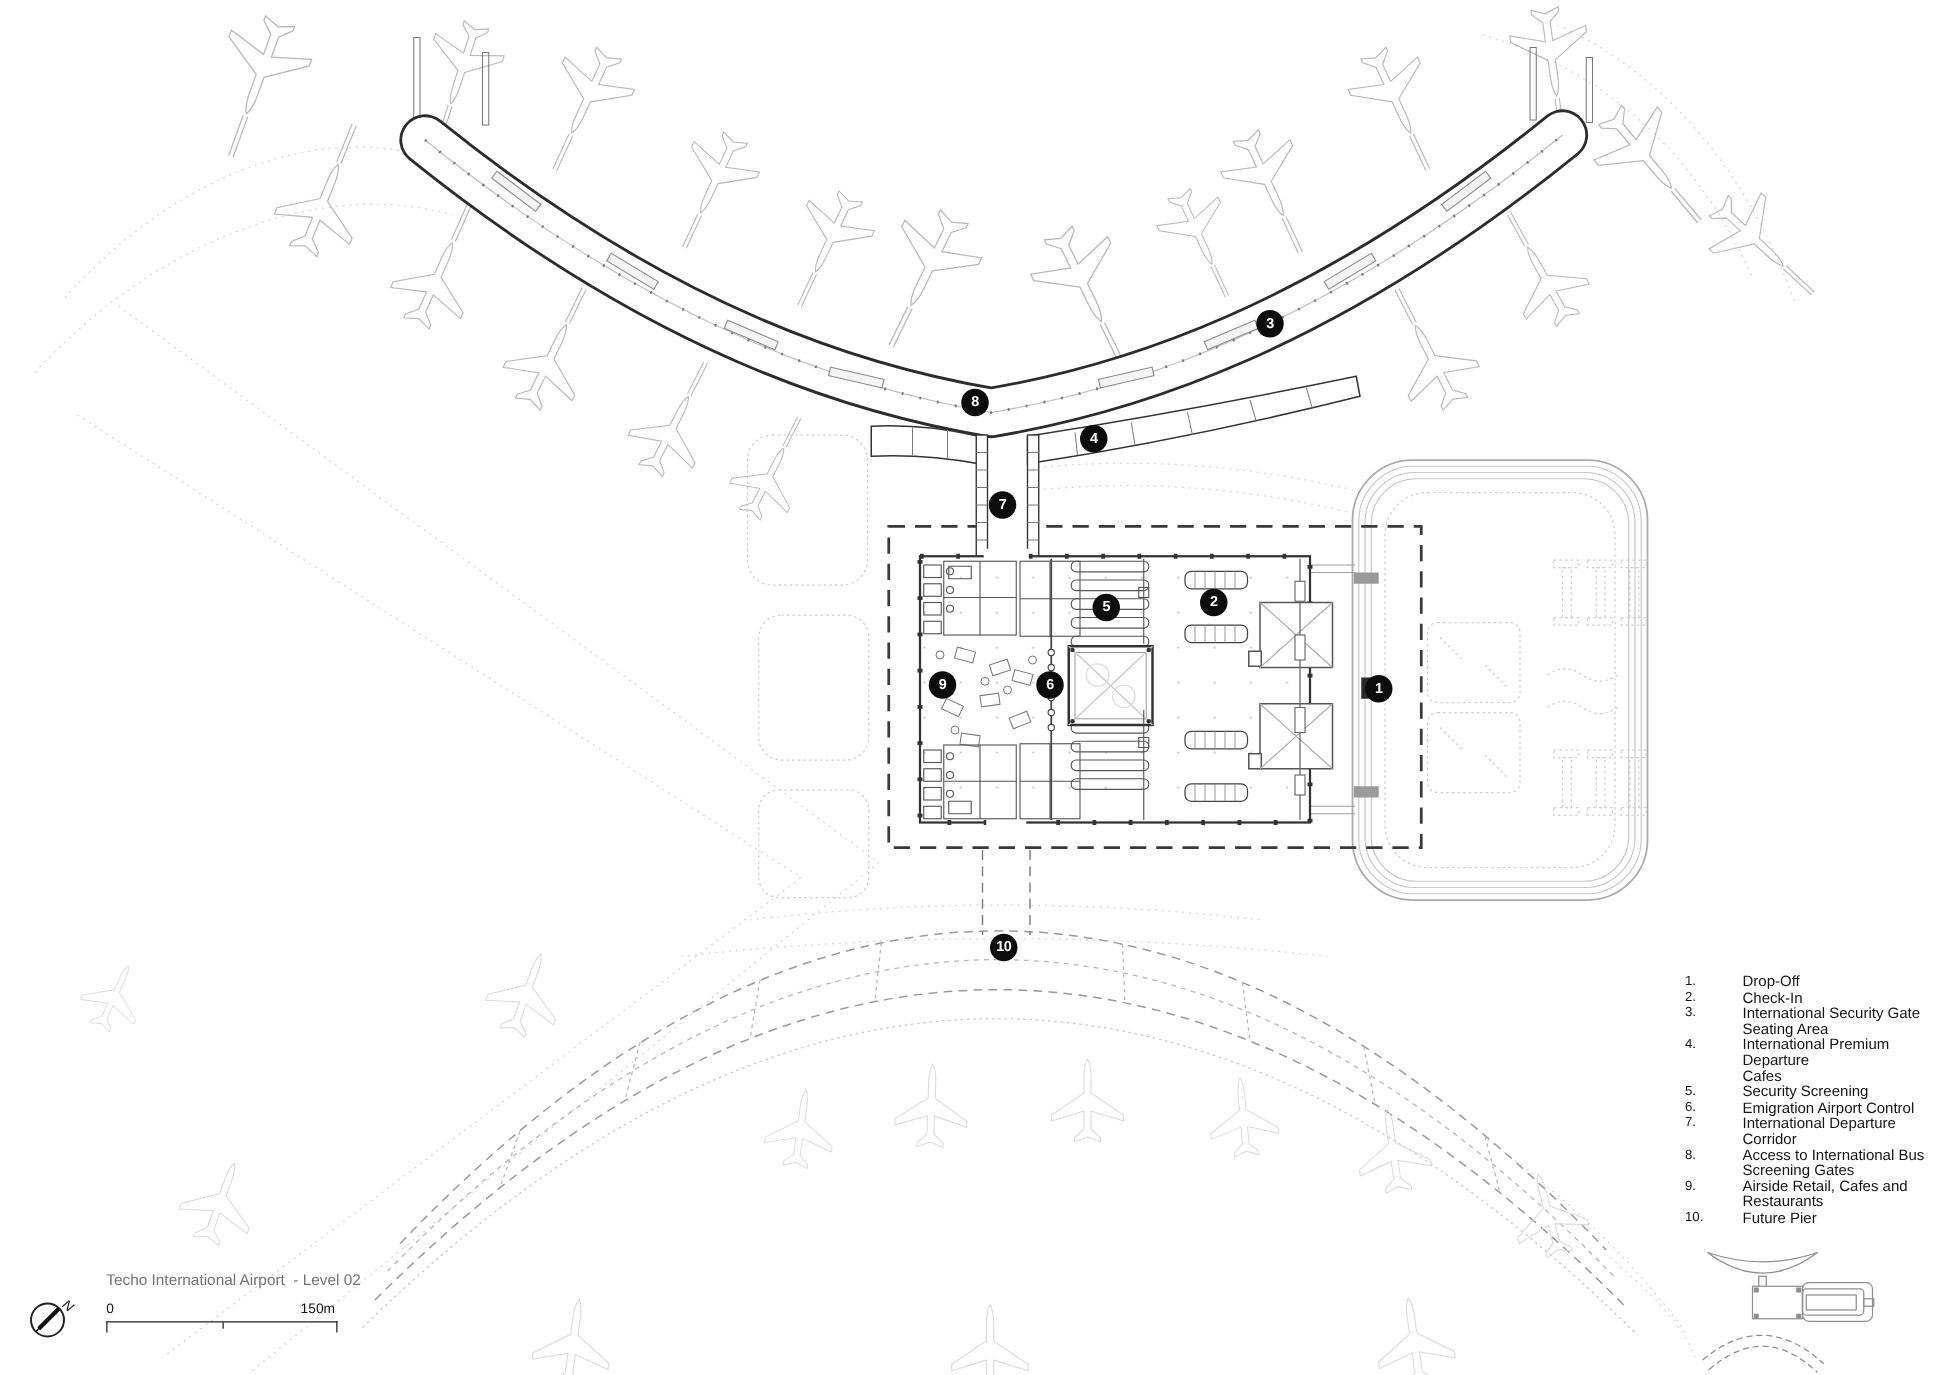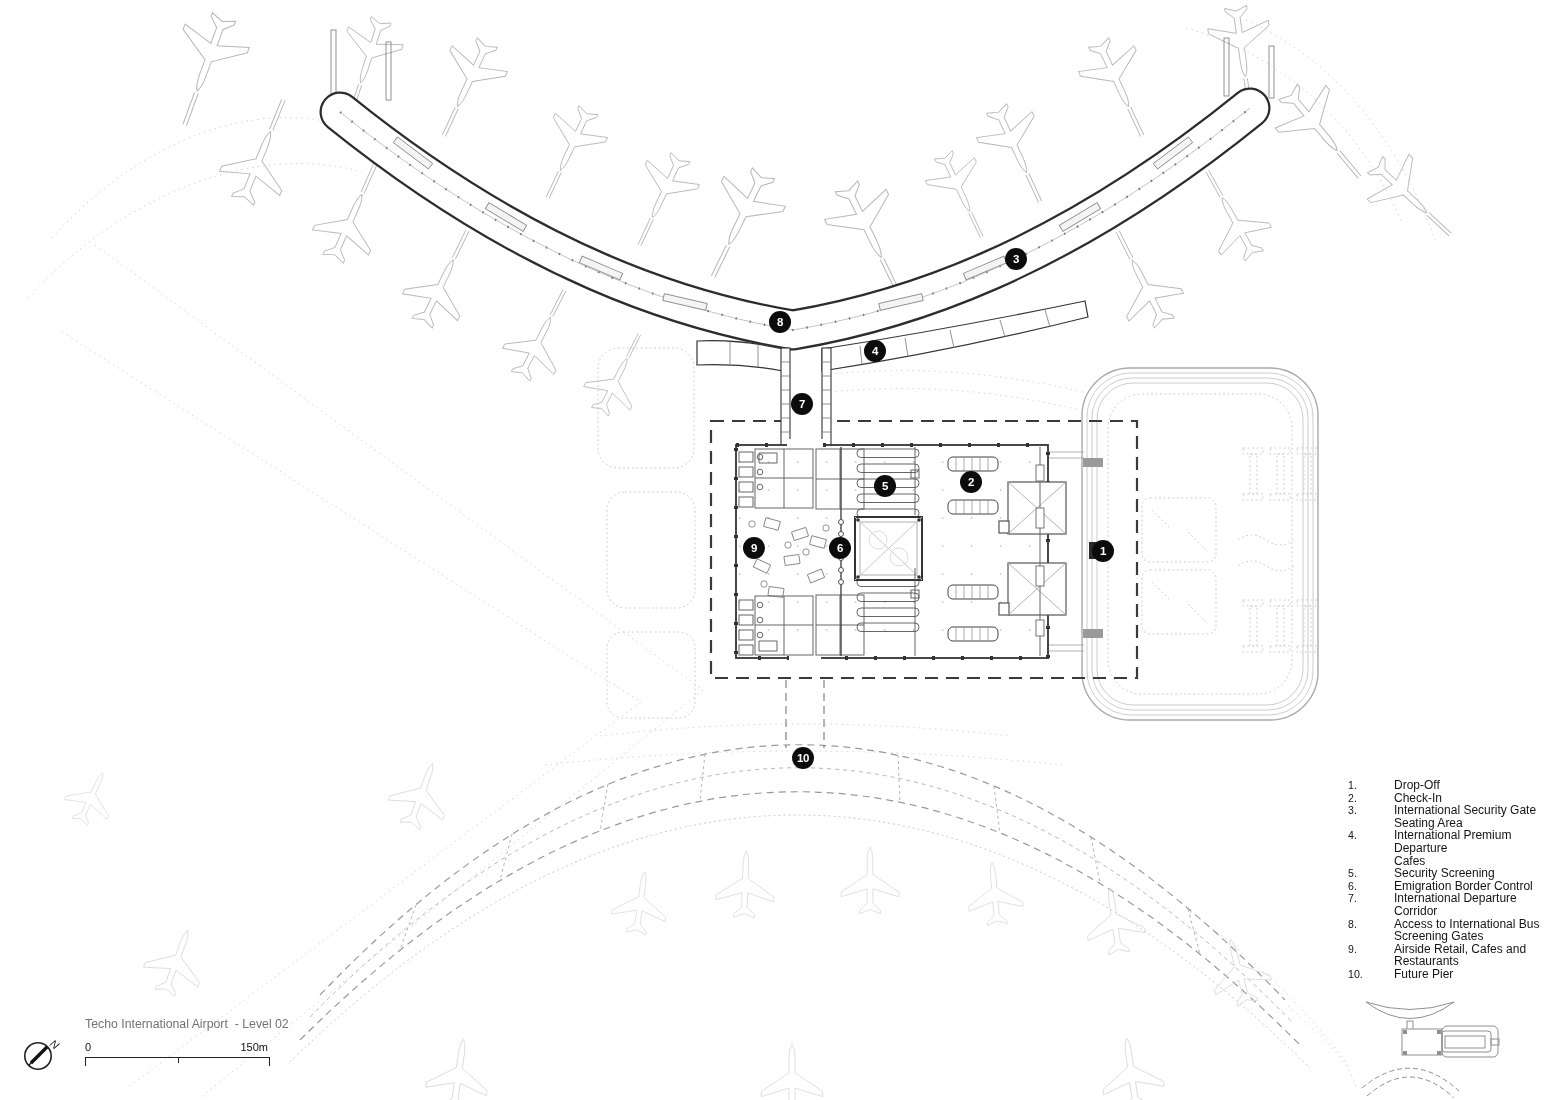--- a/index.html
+++ b/index.html
@@ -408,21 +408,21 @@
   </div>
   <div class="lg-row">
     <span class="lg-num">5.</span>
     <span class="lg-lines">
           <span>Security Screening</span>
         </span>
   </div>
   <div class="lg-row">
     <span class="lg-num">6.</span>
     <span class="lg-lines">
-          <span>Emigration Border Control</span>
+          <span>Emigration Airport Control</span>
         </span>
   </div>
   <div class="lg-row">
     <span class="lg-num">7.</span>
     <span class="lg-lines">
           <span>International Departure Corridor</span>
         </span>
   </div>
   <div class="lg-row">
     <span class="lg-num">8.</span>

